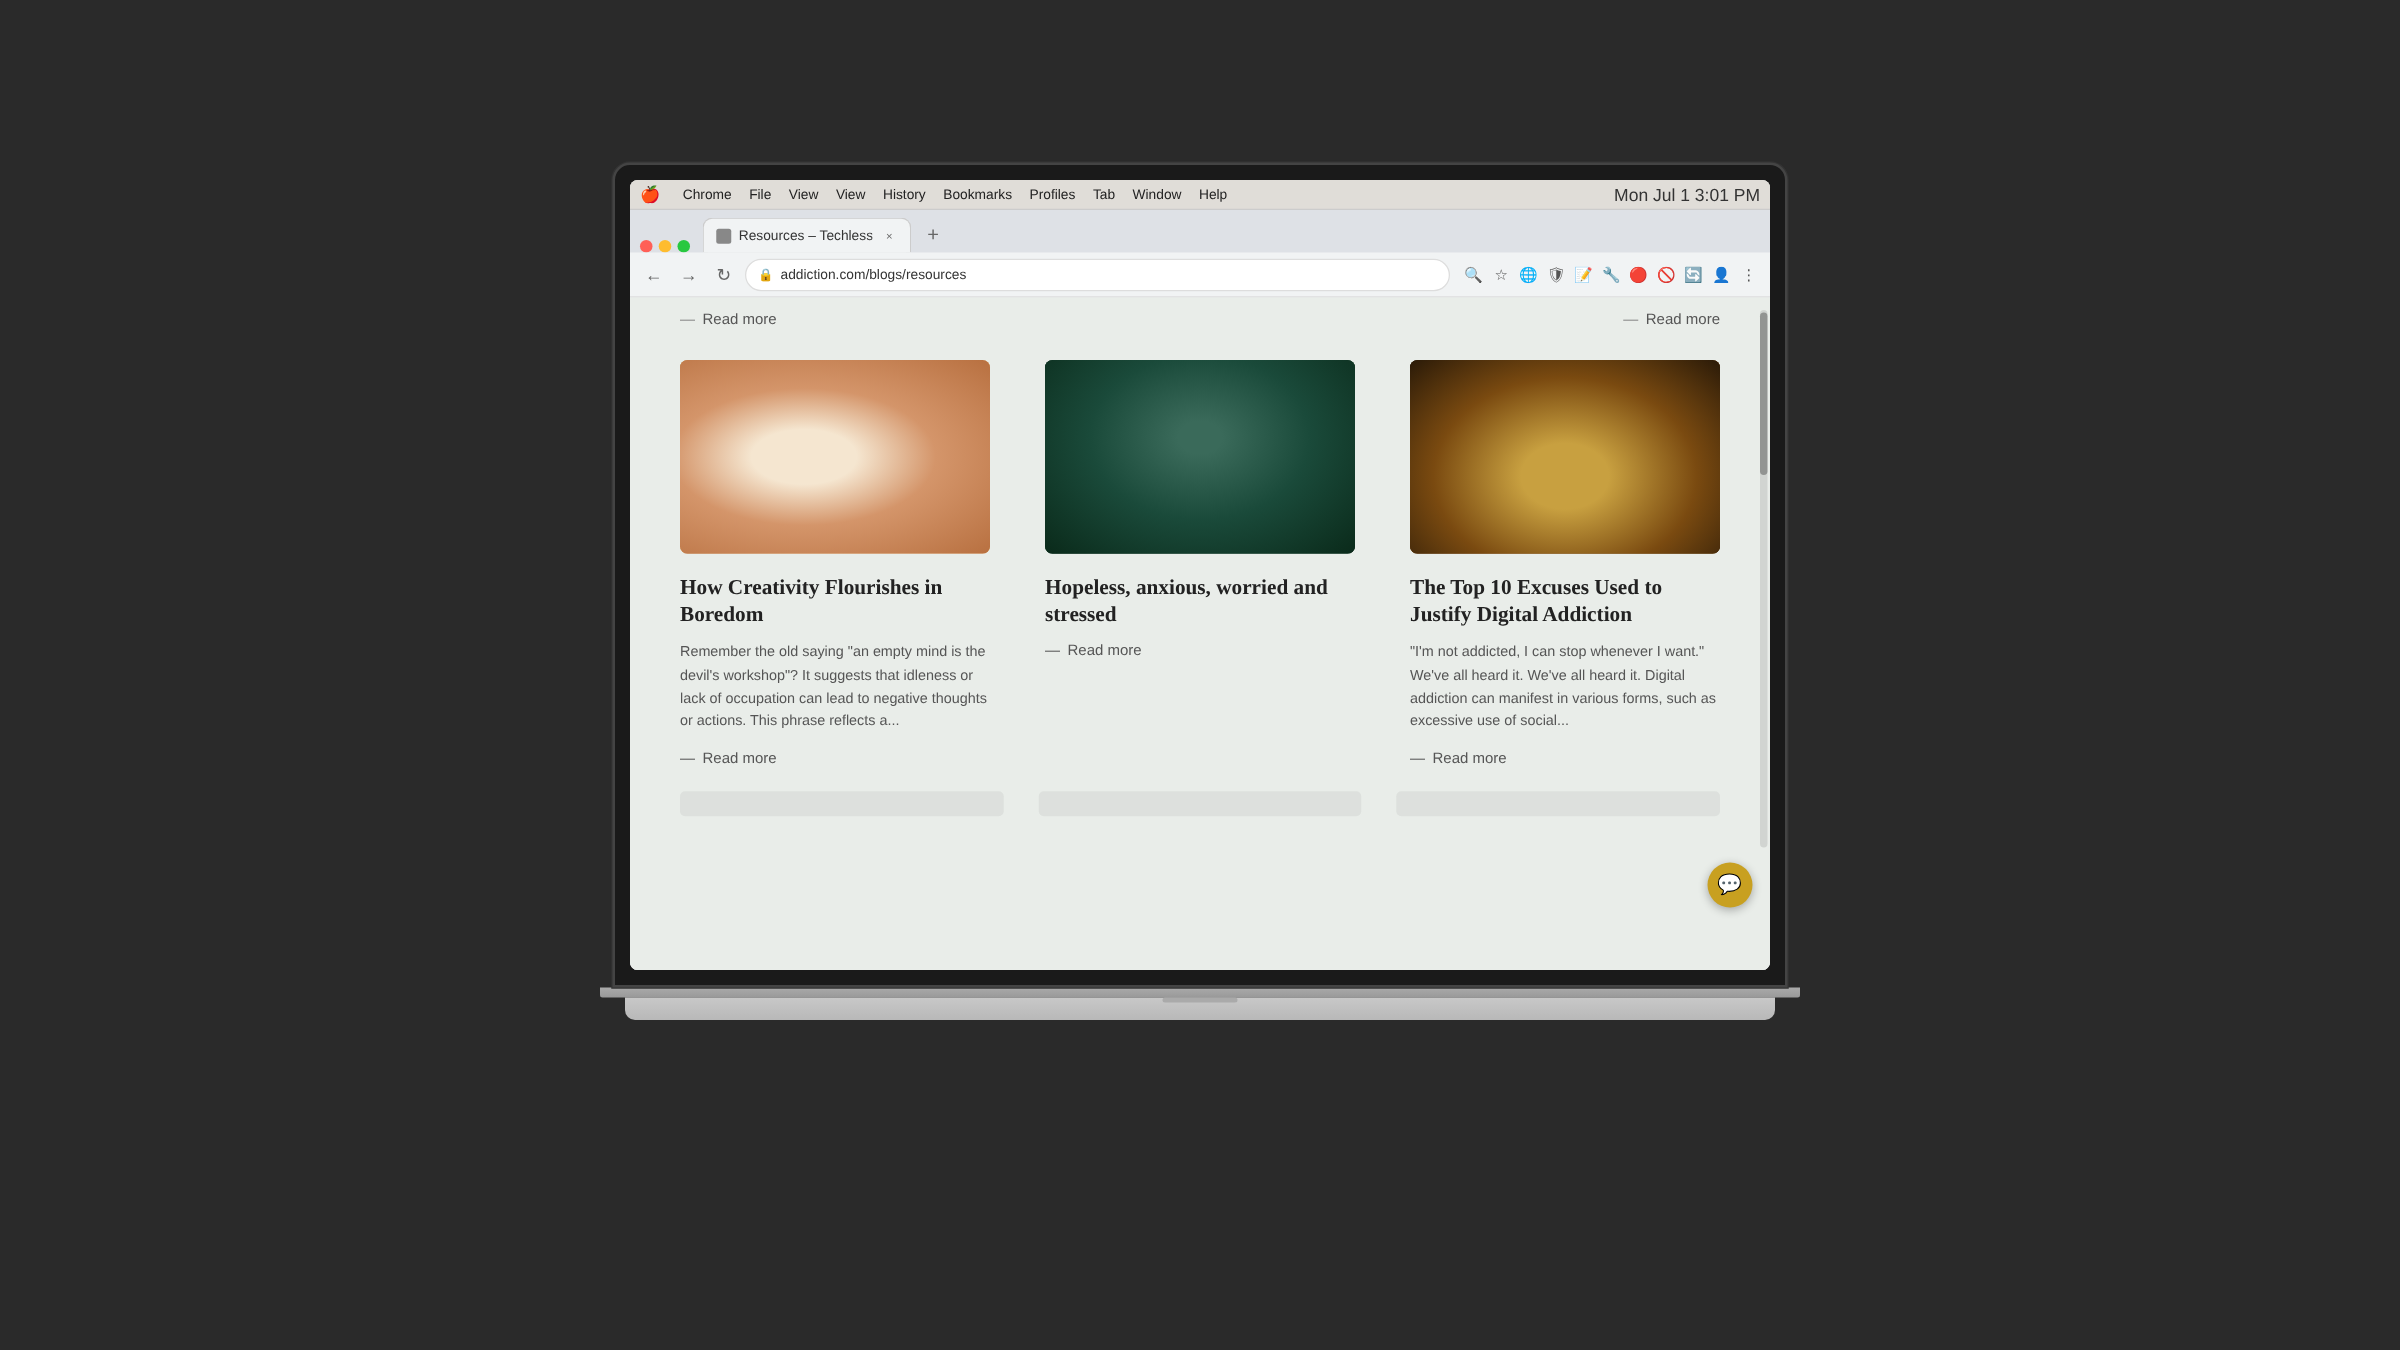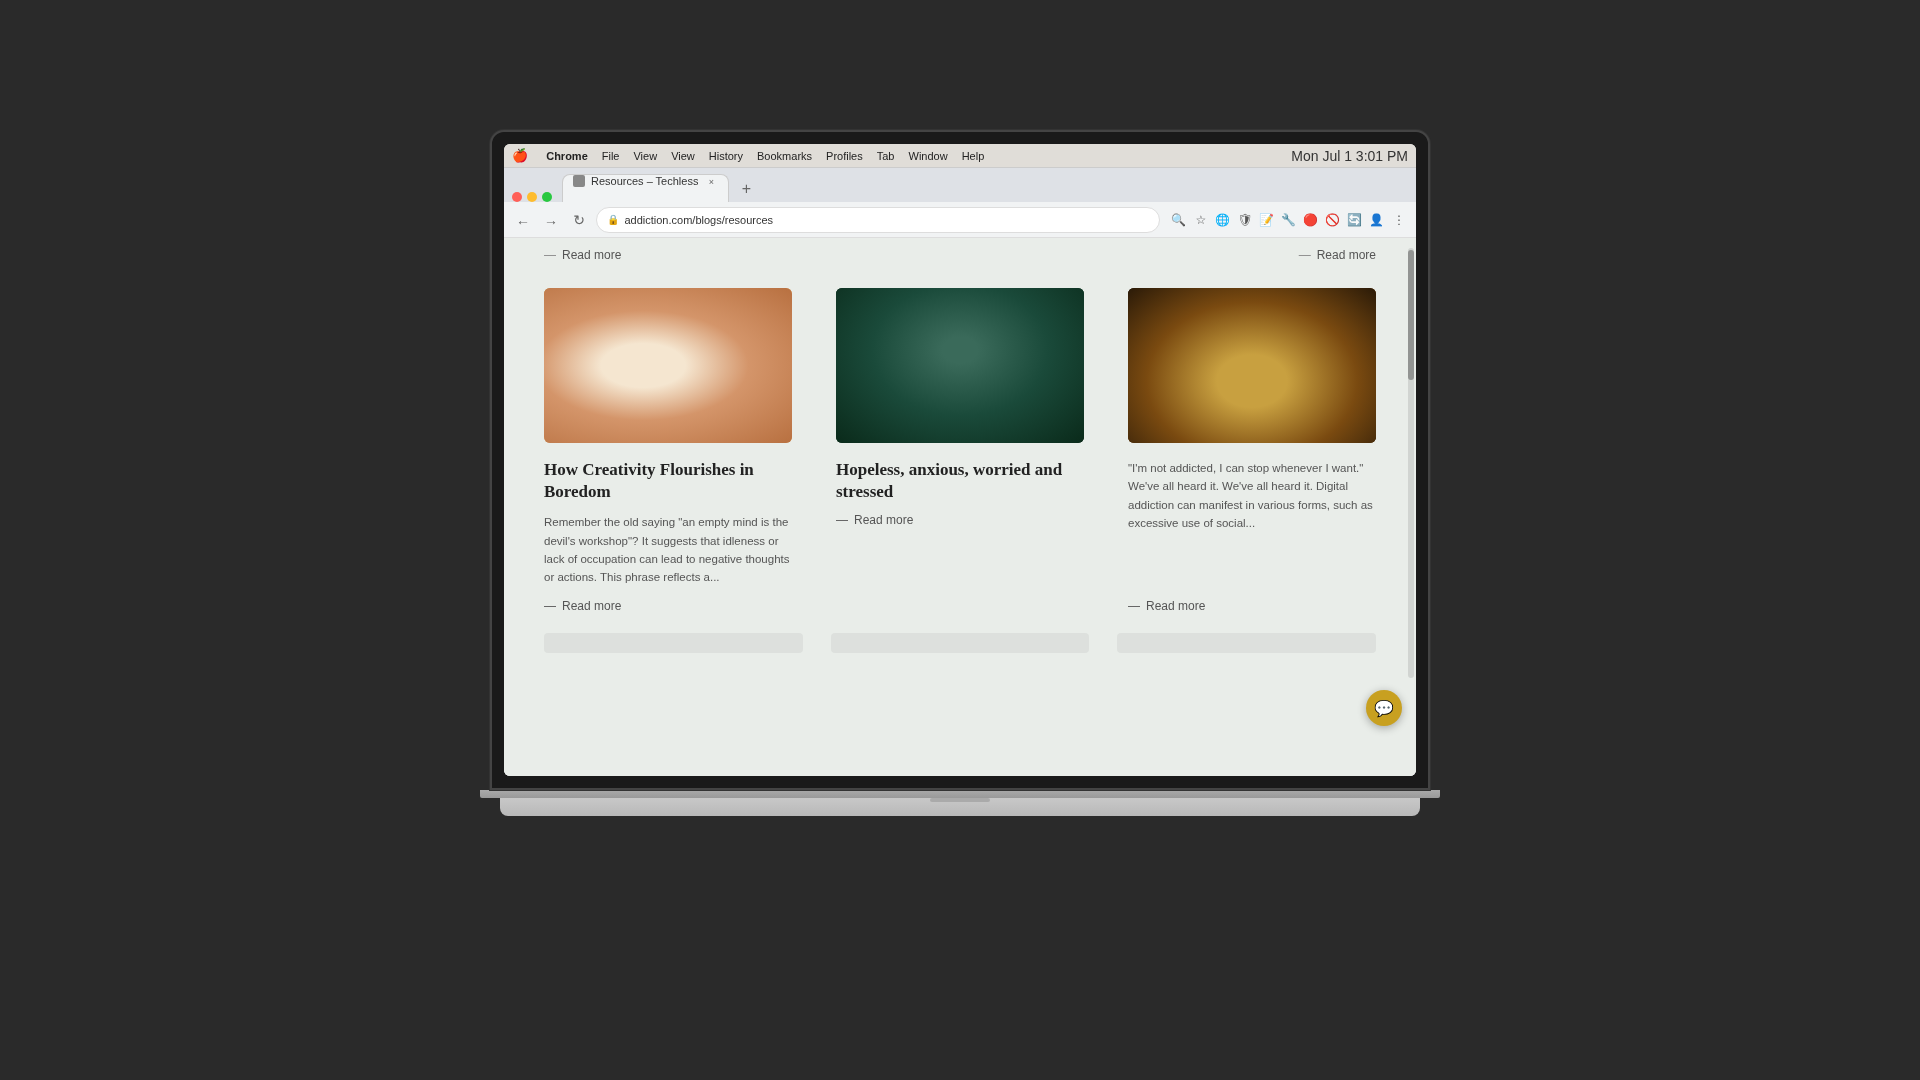--- a/index.html
+++ b/index.html
@@ -65,21 +65,21 @@
     .mac-apple {
       font-size: 13px;
       margin-right: 4px;
     }
     .mac-menu-item {
       font-size: 11px;
       color: #222;
       cursor: pointer;
     }
     .mac-menu-item.bold {
-      font-weight: 700;
+      font-weight: 400;
     }
     .mac-menubar-right {
       margin-left: auto;
       font-size: 14px;
       color: #333;
     }
 
     
     .browser-window {
       flex: 1;
@@ -94,21 +94,21 @@
       background: #dee1e6;
       display: flex;
       align-items: flex-end;
       padding: 0 8px;
     }
     .tab {
       height: 28px;
       background: #f1f3f4;
       border-radius: 8px 8px 0 0;
       display: flex;
-      align-items: flex-start;
+      align-items: center;
       padding: 0 10px;
       font-size: 11px;
       color: #333;
       min-width: 160px;
       max-width: 200px;
       gap: 6px;
       border: 1px solid #ccc;
       border-bottom: none;
     }
     .tab-favicon {
@@ -565,20 +565,21 @@
                     <circle cx="80" cy="70" r="8" fill="none" stroke="#c8a020" stroke-width="3" opacity="0.8"></circle>
                     <circle cx="66" cy="70" r="8" fill="none" stroke="#c8a020" stroke-width="3" opacity="0.7"></circle>
                     <circle cx="52" cy="70" r="8" fill="none" stroke="#c8a020" stroke-width="3" opacity="0.6"></circle>
                     <circle cx="170" cy="70" r="8" fill="none" stroke="#c8a020" stroke-width="3" opacity="0.8"></circle>
                     <circle cx="184" cy="70" r="8" fill="none" stroke="#c8a020" stroke-width="3" opacity="0.7"></circle>
                     <circle cx="198" cy="70" r="8" fill="none" stroke="#c8a020" stroke-width="3" opacity="0.6"></circle>
 
                     <ellipse cx="125" cy="78" rx="40" ry="35" fill="#c89020" opacity="0.15"></ellipse>
                   </svg>
                 </div>
+                <div class="article-title">The Top 10 Excuses Used to Justify Digital Addiction</div>
                 <div class="article-excerpt">"I'm not addicted, I can stop whenever I want." We've all heard it. We've all heard it. Digital addiction can manifest in various forms, such as excessive use of social...</div>
                 <div class="article-readmore">
                   <span>—</span>
                   <span>Read more</span>
                 </div>
               </div>
 
             </div>
 
             <div class="bottom-row">

